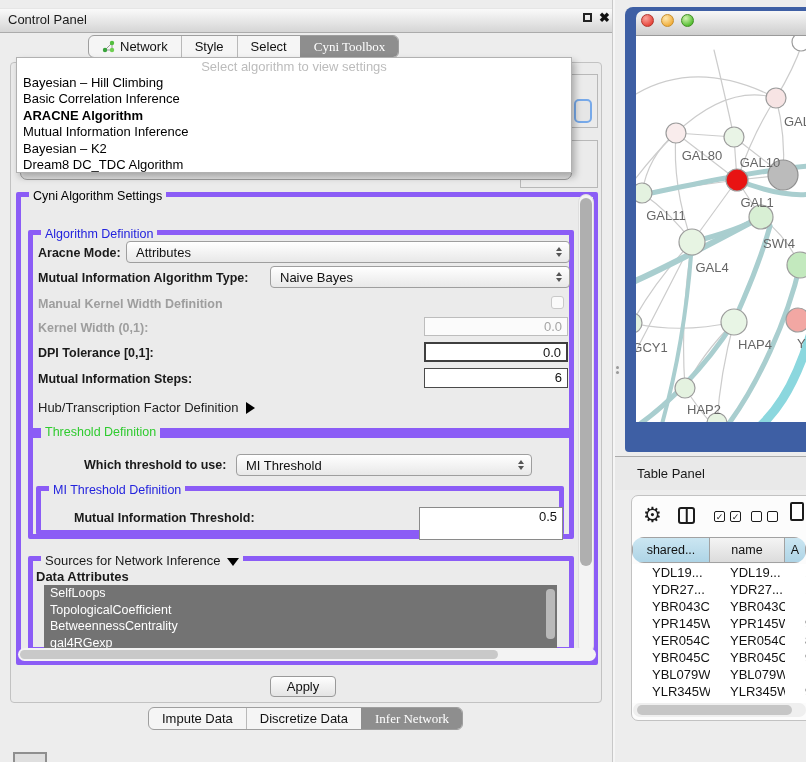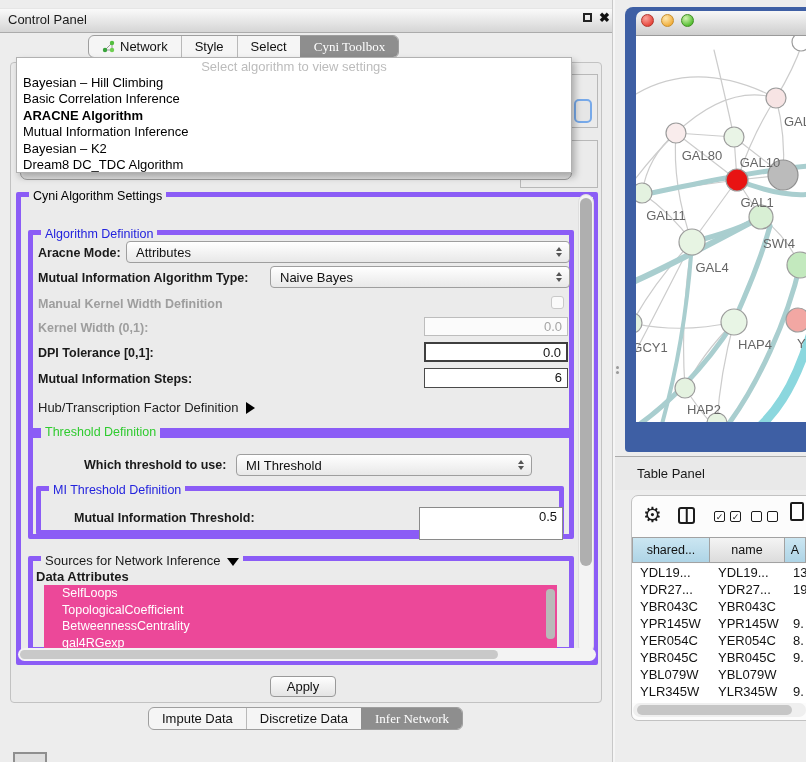--- a/index.html
+++ b/index.html
@@ -56,21 +56,21 @@
   #field-steps{left:424px;top:368px;width:144px;height:20px;border:1px solid #4A4A4A;background:#FFF;color:#111;}
   #field-mithr{left:419px;top:507px;width:144px;height:33px;border:1px solid #8A8A8A;background:#FFF;color:#111;}
   #hub-row{left:38px;top:400px;font-size:13px;color:#222;}
   #hub-arrow{display:inline-block;width:0;height:0;border-top:6px solid transparent;border-bottom:6px solid transparent;border-left:9px solid #000;margin-left:8px;vertical-align:-2px;}
   #lbl-which{left:84px;top:458px;}
   #lbl-mithr{left:46px;top:511px;padding-left:28px;}
   #src-title{font-size:13px;color:#1A1A1A;}
   #src-caret{display:inline-block;width:0;height:0;border-left:6px solid transparent;border-right:6px solid transparent;border-top:8px solid #000;margin-left:6px;vertical-align:-1px;}
   #lbl-dataattr{left:36px;top:569px;font-size:13px;font-weight:bold;color:#1A1A1A;}
   #attr-list{left:44px;top:585px;width:513px;height:66px;background:#FFF;overflow:hidden;}
-  .attr{height:16.5px;background:#ec4899;color:#FFF;font-size:12.5px;line-height:16.5px;padding-left:18px;}
+  .attr{height:16.5px;background:#737373;color:#FFF;font-size:12.5px;line-height:16.5px;padding-left:6px;}
   #attr-scroll{left:546px;top:589px;width:9px;height:50px;background:#B9B9B9;border-radius:4px;}
   #vscroll{left:578px;top:194px;width:16px;height:460px;background:#F3F3F3;border:1px solid #DFDFDF;border-radius:8px;}
   #vscroll-thumb{left:580px;top:198px;width:12px;height:368px;background:#AFAFAF;border-radius:6px;}
   #hscroll{left:18px;top:648px;width:578px;height:13px;background:#F3F3F3;border-radius:7px;}
   #hscroll-thumb{left:20px;top:650px;width:478px;height:9px;background:#C9C9C9;border-radius:5px;}
   #apply-btn{left:270px;top:676px;width:66px;height:21px;border:1px solid #9A9A9A;border-radius:4px;background:linear-gradient(#FEFEFE,#E4E4E4);font-size:13px;text-align:center;line-height:19px;color:#111;}
   #bottom-tabs{left:148px;top:707px;height:23px;display:flex;border:1px solid #9E9E9E;border-radius:6px;overflow:hidden;background:#F5F5F5;}
   
   #popup{left:16px;top:57px;width:556px;height:116px;background:#FFF;border:1px solid #B1B1B1;box-shadow:3px 4px 7px rgba(0,0,0,0.28);}
   #popup-prompt{height:17px;text-align:center;color:#BCBCBC;font-size:13px;line-height:17px;}
@@ -92,29 +92,29 @@
   #tp-strip{left:615px;top:456px;width:191px;height:34px;background:#E9E9E9;border-top:1px solid #ABABAB;}
   #tp-title{left:637px;top:466px;font-size:13px;color:#1A1A1A;}
   #tp-panel{left:631px;top:495px;width:182px;height:226px;border:1px solid #C2C2C2;border-radius:7px;background:#FCFCFC;}
   #ic-gear{left:643px;top:504px;font-size:21px;color:#1C1C1C;line-height:21px;}
   #ic-cols{left:678px;top:507px;width:17px;height:17px;border:2.5px solid #1C1C1C;border-radius:3px;}
   #ic-cols i{position:absolute;left:50%;top:0;width:2.5px;height:100%;background:#1C1C1C;transform:translateX(-50%);}
   .chk{width:11px;height:11px;border:1.5px solid #1C1C1C;border-radius:2px;font-size:9px;line-height:10px;text-align:center;color:#1C1C1C;background:#FFF;}
   #ic-chk1{left:714px;top:511px;} #ic-chk2{left:730px;top:511px;}
   #ic-box1{left:751px;top:511px;} #ic-box2{left:767px;top:511px;}
   #ic-page{left:790px;top:502px;width:14px;height:19px;border:2px solid #1C1C1C;border-radius:2px;background:#FFF;}
-  #tp-head{left:632px;top:537px;width:174px;height:26px;display:flex;overflow:hidden;}
+  #tp-head{left:632px;top:537px;width:174px;height:26px;display:flex;overflow:hidden;border-radius:12px;}
   .hc{height:26px;border:1px solid #A2A2A2;border-left:none;font-size:12.5px;text-align:center;line-height:24px;color:#111;box-sizing:border-box;overflow:hidden;white-space:nowrap;}
   .hc:first-child{border-left:1px solid #A2A2A2;}
   .hc.hl{background:linear-gradient(#CBE6F2,#AED4E6);}
   .hc.plain{background:linear-gradient(#F4F4F4,#DCDCDC);}
   .hc0{width:78px;} .hc1{width:75px;} .hc2{flex:1;}
   #tp-rows{left:632px;top:564px;width:174px;height:139px;overflow:hidden;font-size:13px;color:#131313;background:#FFF;}
   .trow{height:17px;line-height:17px;display:flex;white-space:nowrap;}
-  .tcell{padding-left:8px;box-sizing:border-box;overflow:hidden;}
+  .tcell{padding-left:20px;box-sizing:border-box;overflow:hidden;}
   .tc0{width:78px;} .tc1{width:75px;} .tc2{flex:1;}
   #tp-hscroll{left:633px;top:703px;width:173px;height:14px;background:#EFEFEF;border-radius:7px;}
   #tp-hthumb{left:637px;top:705px;width:155px;height:10px;background:#C6C6C6;border-radius:5px;}
   #mini-square{left:13px;top:752px;width:34px;height:30px;border:2px solid #8F8F8F;background:#DFDFDF;}
 </style>
 </head>
 <body>
 
 <div class="abs" id="cp-titlebar"></div>
 <span class="abs" id="cp-title">Control Panel</span>

